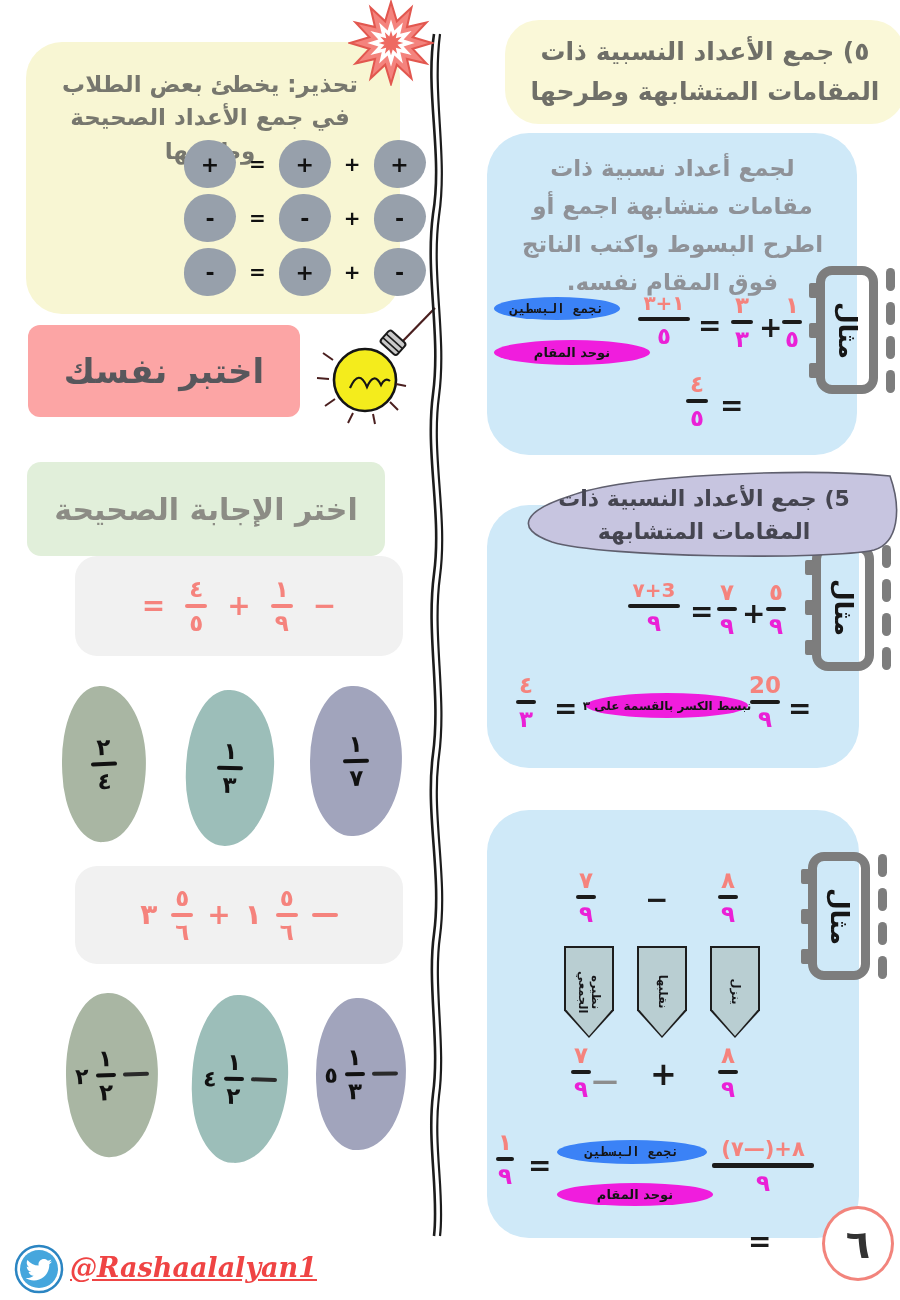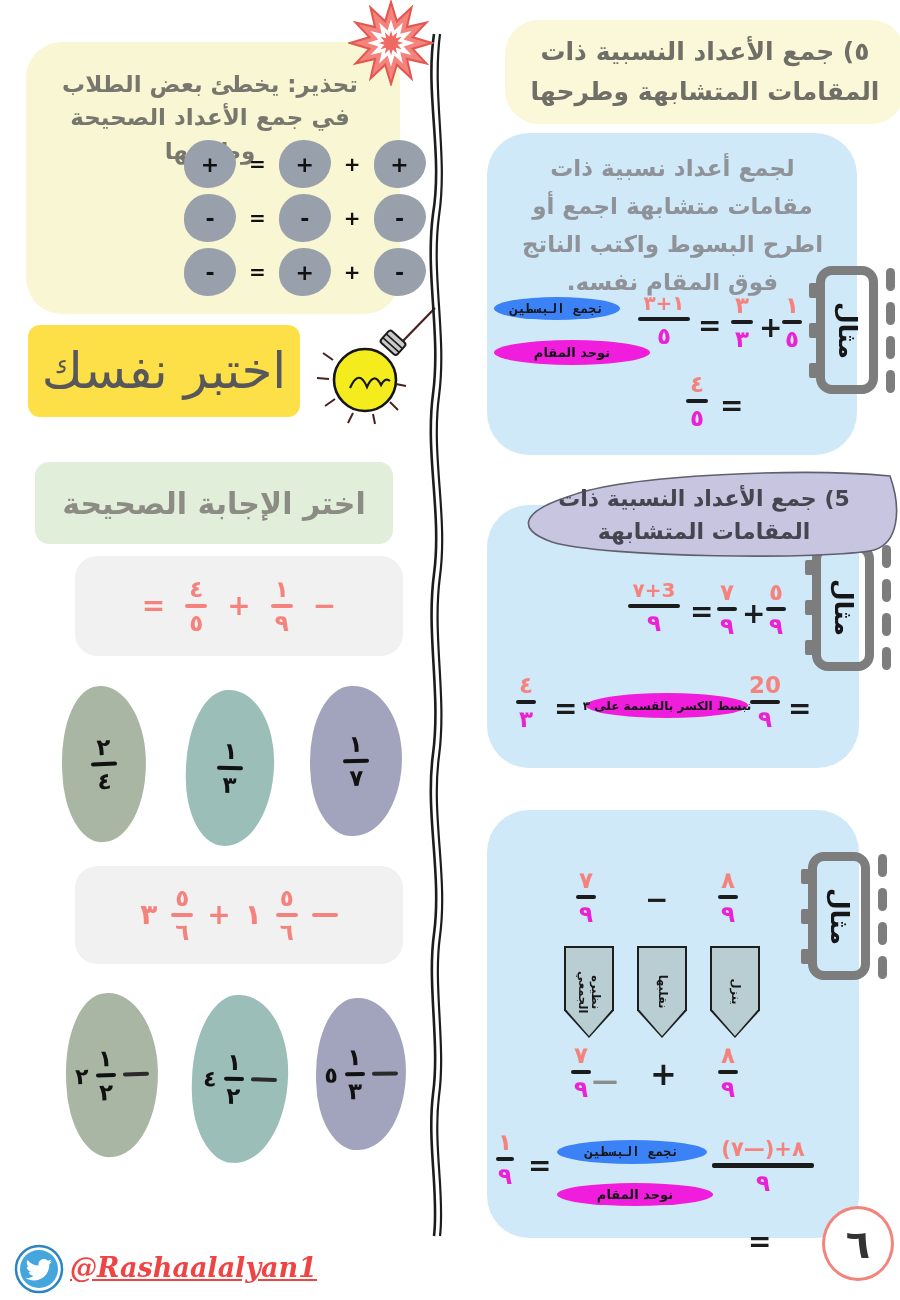--- a/index.html
+++ b/index.html
@@ -18,22 +18,22 @@
   .ltr{direction:ltr;unicode-bidi:bidi-override;}
 
   
   .round-box{position:absolute;border-radius:34px;}
   .title-box{background:#faf8d8;display:flex;align-items:center;justify-content:center;
              text-align:center;font-weight:bold;color:var(--head-text);font-size:25px;line-height:1.6;padding:6px 20px;}
   .blue-box{background:#cfe9f8;border-radius:42px;}
   .intro-text{position:absolute;text-align:center;font-weight:bold;color:#8f9298;font-size:23px;line-height:1.65;}
   .gray-q{background:#f1f1f1;border-radius:22px;display:flex;align-items:center;justify-content:center;}
   .warn-box{background:#f8f6d3;border-radius:36px;}
-  .test-box{background:#fde047;border-radius:12px;display:flex;align-items:center;justify-content:center;
-            font-weight:normal;font-size:50px;color:#57575c;}
+  .test-box{background:#fca5a5;border-radius:12px;display:flex;align-items:center;justify-content:center;
+            font-weight:bold;font-size:34px;color:#57575c;}
   .green-box{background:#e1efda;border-radius:14px;display:flex;align-items:center;justify-content:center;
              font-weight:bold;font-size:30px;color:#8c8c85;}
 
   
   .banner{position:absolute;z-index:5;}
   .banner .btxt{position:absolute;inset:0;display:flex;align-items:center;justify-content:center;
                 text-align:center;font-weight:bold;color:#454550;font-size:22px;line-height:1.5;padding:0 30px;}
 
   
   .fr{position:absolute;display:flex;flex-direction:column;align-items:center;line-height:1;}
@@ -325,21 +325,21 @@
       <line x1="20" y1="55" x2="30" y2="62"></line>
         <line x1="14" y1="80" x2="26" y2="81"></line>
       <line x1="22" y1="108" x2="32" y2="101"></line>
         <line x1="45" y1="125" x2="50" y2="115"></line>
       <line x1="72" y1="126" x2="70" y2="116"></line>
         <line x1="95" y1="112" x2="87" y2="104"></line>
       <line x1="103" y1="88" x2="93" y2="86"></line>
     </g>
   </svg>
 
-  <div class="green-box abs ar" style="left:35px;top:462px;width:358px;height:82px;">اختر الإجابة الصحيحة</div>
+  <div class="green-box abs ar" style="left:27px;top:462px;width:358px;height:94px;">اختر الإجابة الصحيحة</div>
 
   <div class="gray-q abs" style="left:75px;top:556px;width:328px;height:100px;">
     <div style="display:flex;direction:ltr;align-items:center;gap:20px;">
       <span class="op salmon" style="position:relative;">=</span>
       <div class="fr salm" style="position:relative;width:22px;">
         <span class="n">٤</span>
           <span class="bar"></span>
           <span class="d">٥</span>
       </div>
       <span class="op salmon" style="position:relative;">+</span>

